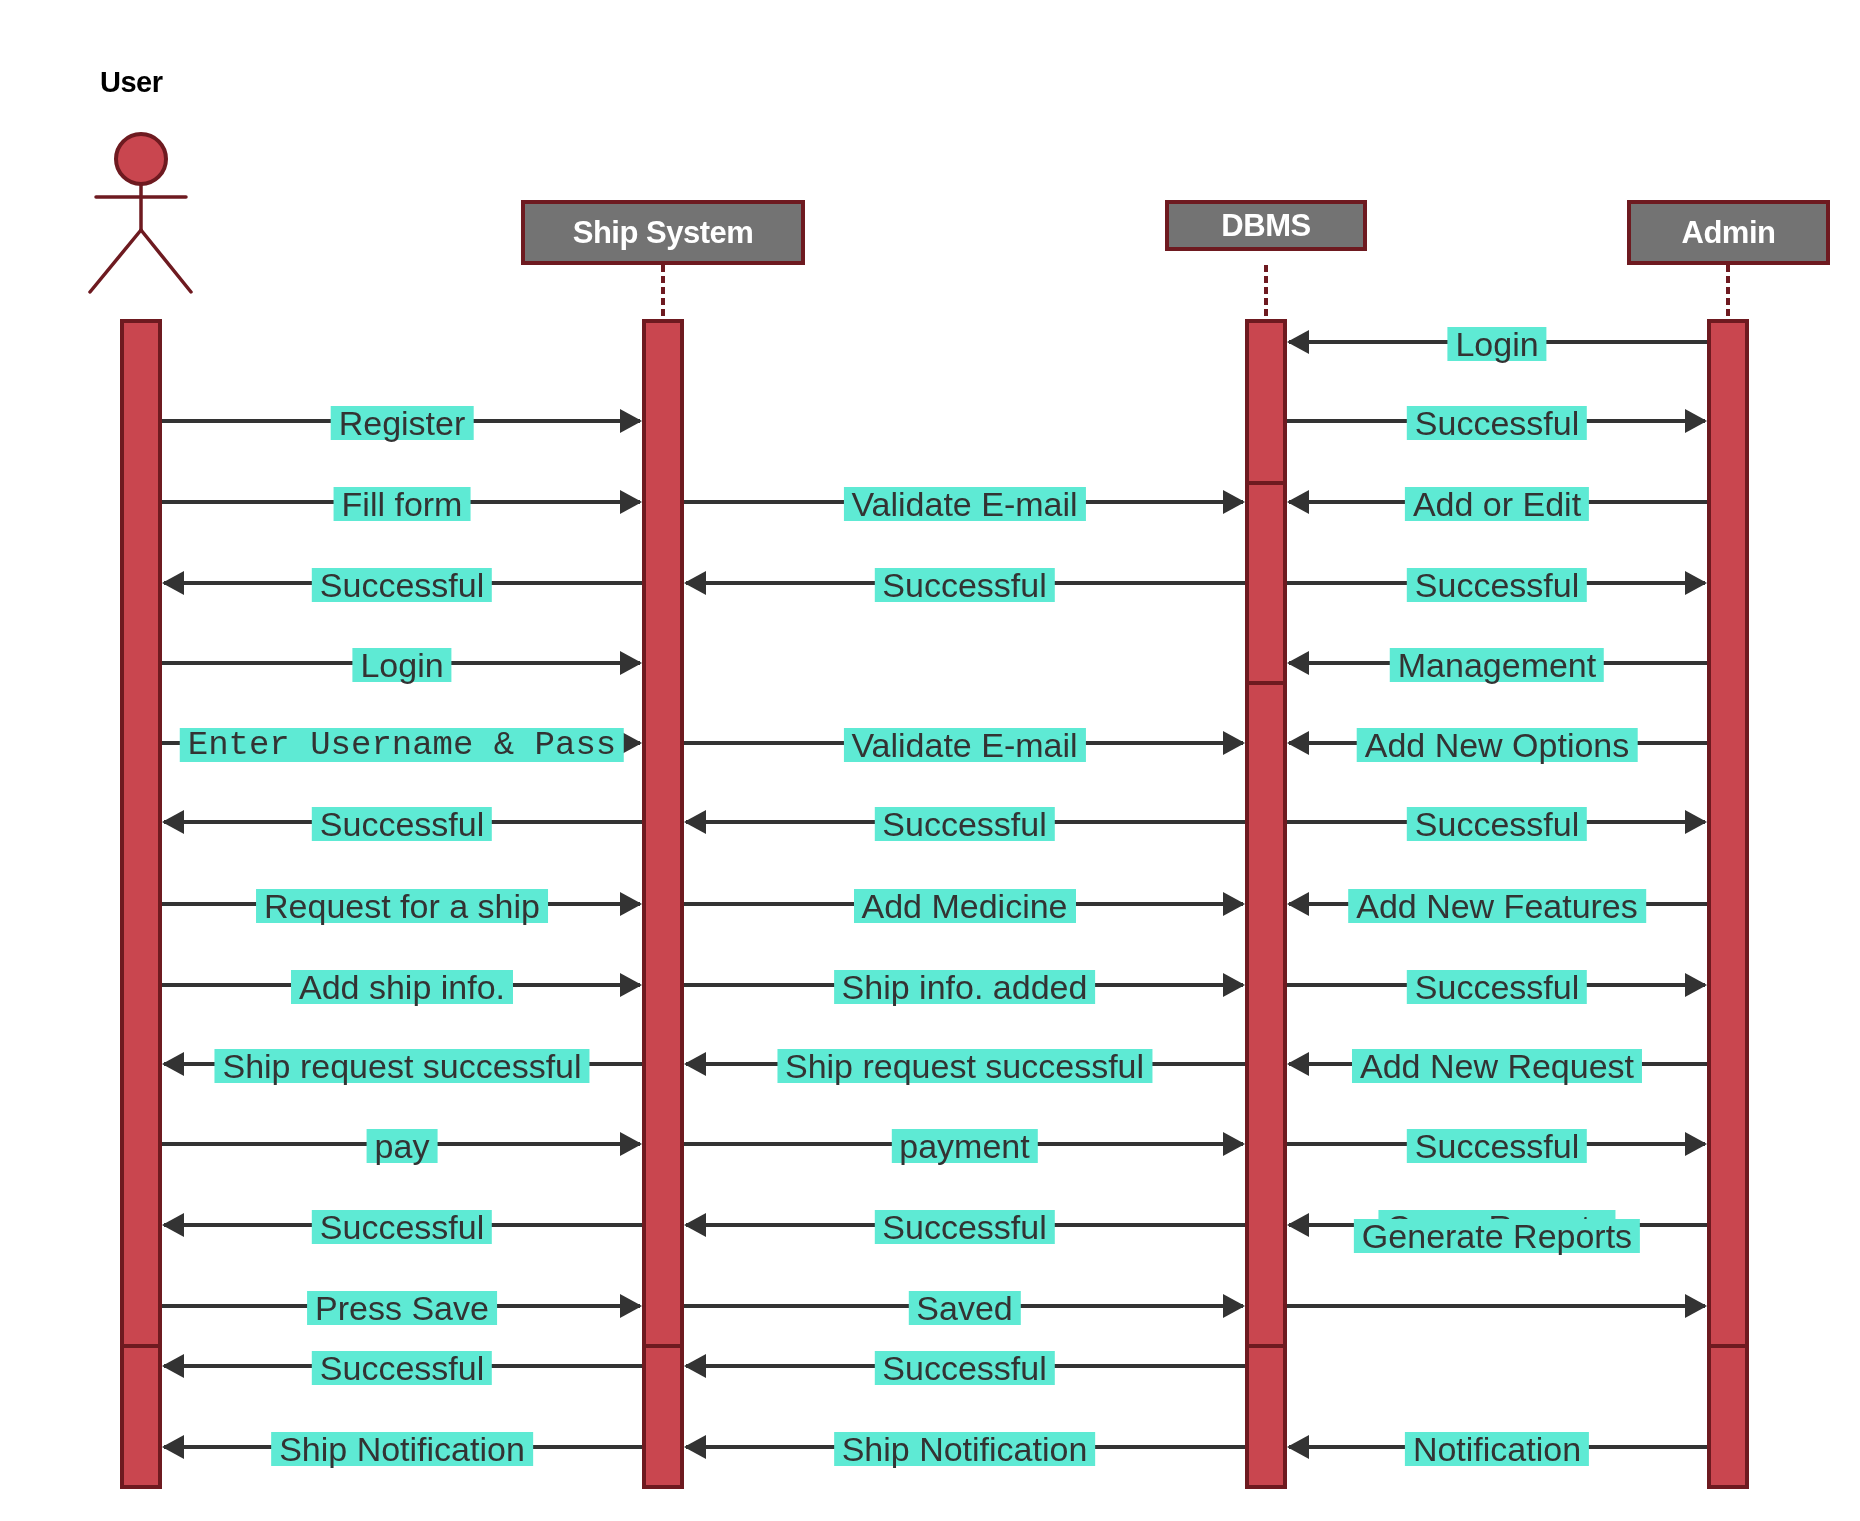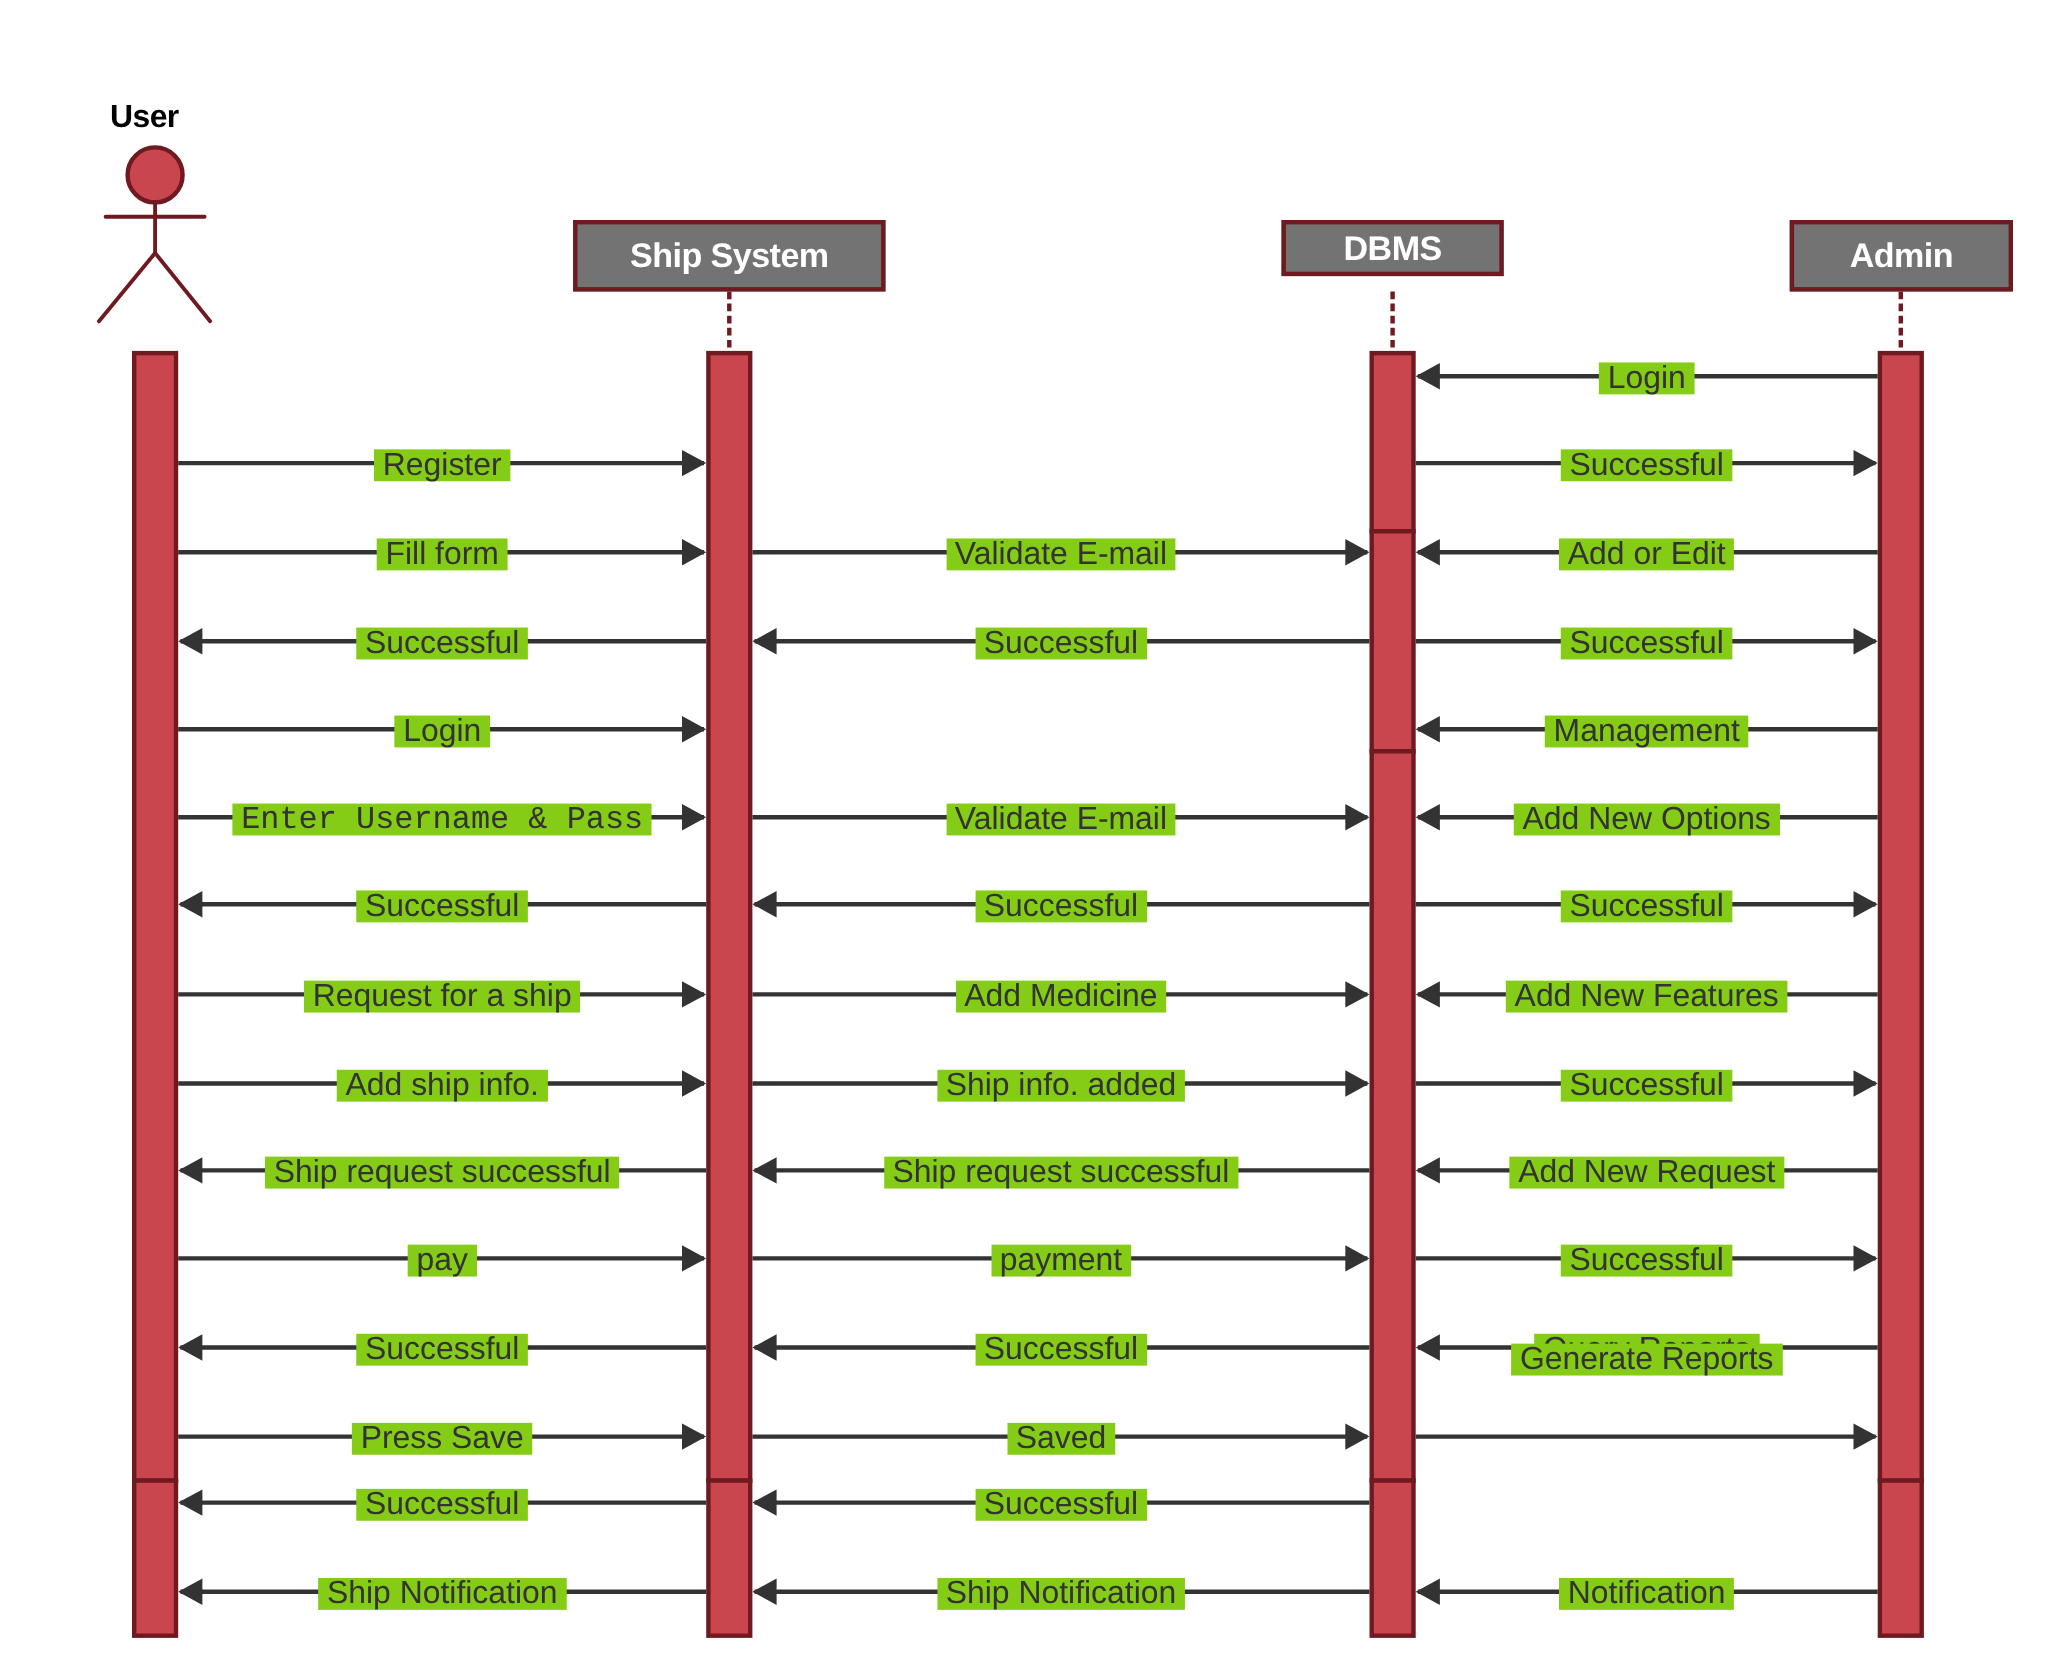--- a/index.html
+++ b/index.html
@@ -1,20 +1,20 @@
 <!DOCTYPE html>
 <html><head>
 <meta charset="utf-8">
 <style>
   html, body { margin: 0; padding: 0; background: #ffffff; }
   body { width: 1860px; height: 1521px; position: relative; overflow: hidden; font-family: "Liberation Sans", "DejaVu Sans", sans-serif; }
   #canvas { position: absolute; left: 0; top: 0; width: 1860px; height: 1521px; }
-  .actor-label { position: absolute; font-weight: bold; font-size: 29px; color: #000; letter-spacing: -0.5px; margin-top: 24px; }
+  .actor-label { position: absolute; font-weight: bold; font-size: 29px; color: #000; letter-spacing: -0.5px; }
   .participant { position: absolute; box-sizing: border-box; background: #737373; border: 4px solid #6e1a20; display: flex; align-items: center; justify-content: center; color: #ffffff; font-weight: bold; font-size: 31px; letter-spacing: -0.5px; }
-  .msg-label { position: absolute; transform: translate(-50%, -50%); background: #84cc16; padding: 0 8px; font-size: 29px; color: #333333; white-space: nowrap; line-height: 1; }
+  .msg-label { position: absolute; transform: translate(-50%, -50%); background: #5eead4; padding: 0 8px; font-size: 34px; color: #333333; white-space: nowrap; line-height: 1; }
 </style>
 </head>
 <body>
 
 <svg id="canvas" width="1860" height="1521" viewBox="0 0 1860 1521" xmlns="http://www.w3.org/2000/svg">
   <defs>
     <marker id="arrowhead" markerWidth="10" markerHeight="10" refX="9" refY="5" orient="auto" markerUnits="userSpaceOnUse">
       <path d="M0,0 L10,5 L0,10 Z" fill="#333333"></path>
     </marker>
   </defs>

